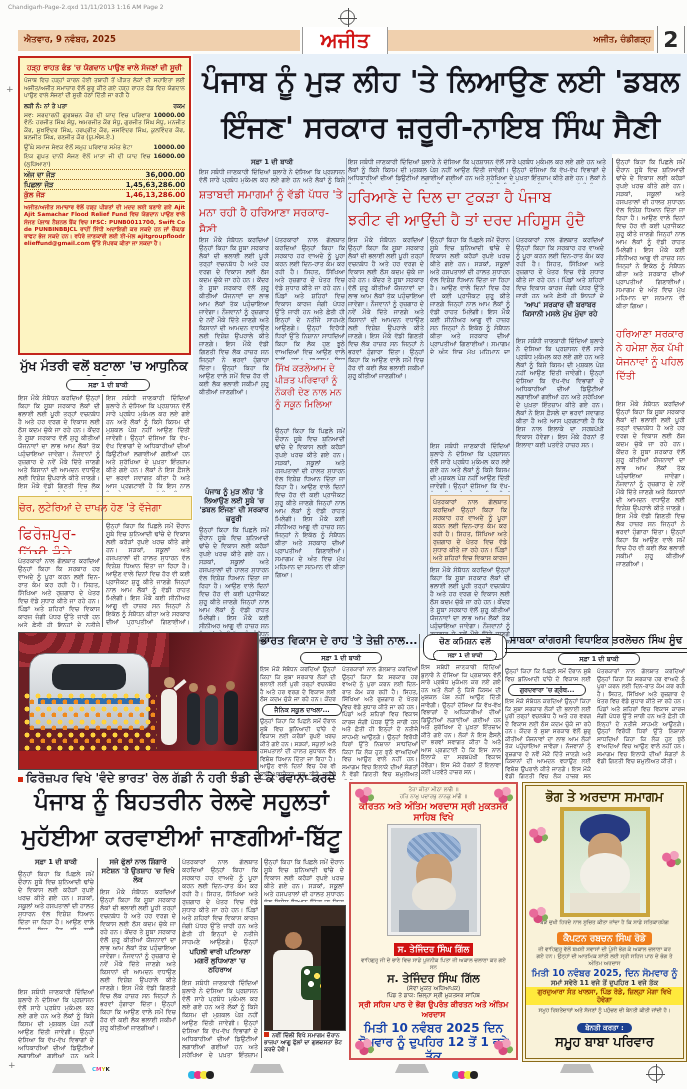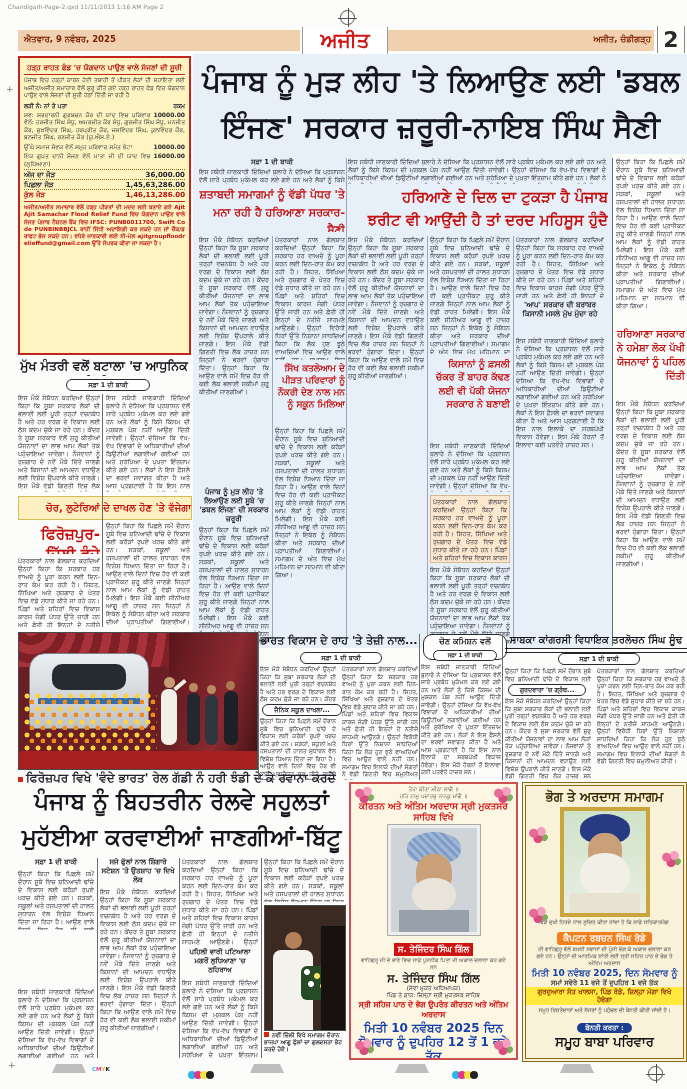--- a/index.html
+++ b/index.html
@@ -1,21 +1,21 @@
 <!DOCTYPE html>
 <html><head>
 <meta charset="utf-8">
 <style>
   html,body{margin:0;padding:0;background:#e9e9e6;}
   .page{position:relative;width:687px;height:1089px;background:#fcfcfa;overflow:hidden;
         font-family:"DejaVu Sans","Liberation Sans",sans-serif;color:#1b1b24;}
   .abs{position:absolute;}
   .fill{text-align:justify;font-size:6.3px;line-height:1.27;color:#232330;overflow:hidden;word-break:break-word;}
   .fill.sm{font-size:5.9px;}
-  .redhead{color:#c40f0f;font-weight:bold;text-align:right;overflow:hidden;}
+  .redhead{color:#c40f0f;font-weight:normal;text-align:left;overflow:hidden;}
   .blackhead{color:#15151d;font-weight:bold;text-align:center;overflow:hidden;}
   .pill{border:1px solid #2a2a2a;border-radius:9px;font-size:6.4px;font-weight:bold;
         text-align:center;background:#fff;overflow:hidden;padding:1px 3px;}
   .vline{width:1px;background:#9aa8b8;}
   .vline.dk{background:#6b6b6b;}
   .centered{text-align:center;}
   .relief{border:2px solid #c3251c;background:#fdf4c2;overflow:hidden;padding:3px 4px;box-sizing:border-box;}
   .chip{display:inline-block;background:#c8150b;color:#ffe35c;font-weight:bold;font-size:10px;padding:0 5px;border-radius:2px;}
   .entry{font-size:6px;line-height:1.25;color:#262626;text-align:justify;margin-bottom:2px;}
   .entry .amt{float:right;font-weight:bold;margin-left:3px;}
@@ -104,21 +104,20 @@
   <div class="abs fill" style="left:275px;top:427px;width:70px;height:217px;">ਉਨ੍ਹਾਂ ਕਿਹਾ ਕਿ ਪਿਛਲੇ ਸਮੇਂ ਦੌਰਾਨ ਸੂਬੇ ਵਿਚ ਬੁਨਿਆਦੀ ਢਾਂਚੇ ਦੇ ਵਿਕਾਸ ਲਈ ਕਰੋੜਾਂ ਰੁਪਏ ਖਰਚ ਕੀਤੇ ਗਏ ਹਨ। ਸੜਕਾਂ, ਸਕੂਲਾਂ ਅਤੇ ਹਸਪਤਾਲਾਂ ਦੀ ਹਾਲਤ ਸੁਧਾਰਨ ਵੱਲ ਵਿਸ਼ੇਸ਼ ਧਿਆਨ ਦਿੱਤਾ ਜਾ ਰਿਹਾ ਹੈ। ਆਉਣ ਵਾਲੇ ਦਿਨਾਂ ਵਿਚ ਹੋਰ ਵੀ ਕਈ ਪ੍ਰਾਜੈਕਟ ਸ਼ੁਰੂ ਕੀਤੇ ਜਾਣਗੇ ਜਿਨ੍ਹਾਂ ਨਾਲ ਆਮ ਲੋਕਾਂ ਨੂੰ ਵੱਡੀ ਰਾਹਤ ਮਿਲੇਗੀ। ਇਸ ਮੌਕੇ ਕਈ ਸੀਨੀਅਰ ਆਗੂ ਵੀ ਹਾਜ਼ਰ ਸਨ ਜਿਨ੍ਹਾਂ ਨੇ ਇਕੱਠ ਨੂੰ ਸੰਬੋਧਨ ਕੀਤਾ ਅਤੇ ਸਰਕਾਰ ਦੀਆਂ ਪ੍ਰਾਪਤੀਆਂ ਗਿਣਾਈਆਂ। ਸਮਾਗਮ ਦੇ ਅੰਤ ਵਿਚ ਮੁੱਖ ਮਹਿਮਾਨ ਦਾ ਸਨਮਾਨ ਵੀ ਕੀਤਾ ਗਿਆ।</div>
 
   <div class="abs fill" style="left:348px;top:158px;width:258px;height:26px;">ਇਸ ਸਬੰਧੀ ਜਾਣਕਾਰੀ ਦਿੰਦਿਆਂ ਬੁਲਾਰੇ ਨੇ ਦੱਸਿਆ ਕਿ ਪ੍ਰਸ਼ਾਸਨ ਵੱਲੋਂ ਸਾਰੇ ਪ੍ਰਬੰਧ ਮੁਕੰਮਲ ਕਰ ਲਏ ਗਏ ਹਨ ਅਤੇ ਲੋਕਾਂ ਨੂੰ ਕਿਸੇ ਕਿਸਮ ਦੀ ਮੁਸ਼ਕਲ ਪੇਸ਼ ਨਹੀਂ ਆਉਣ ਦਿੱਤੀ ਜਾਵੇਗੀ। ਉਨ੍ਹਾਂ ਦੱਸਿਆ ਕਿ ਵੱਖ-ਵੱਖ ਵਿਭਾਗਾਂ ਦੇ ਅਧਿਕਾਰੀਆਂ ਦੀਆਂ ਡਿਊਟੀਆਂ ਲਗਾਈਆਂ ਗਈਆਂ ਹਨ ਅਤੇ ਸੁਰੱਖਿਆ ਦੇ ਪੁਖ਼ਤਾ ਇੰਤਜ਼ਾਮ ਕੀਤੇ ਗਏ ਹਨ। ਲੋਕਾਂ ਨੇ ਇਸ ਫ਼ੈਸਲੇ ਦਾ ਭਰਵਾਂ ਸਵਾਗਤ ਕੀਤਾ ਹੈ ਅਤੇ ਆਸ ਪ੍ਰਗਟਾਈ ਹੈ ਕਿ ਇਸ ਨਾਲ ਇਲਾਕੇ ਦਾ ਸਰਬਪੱਖੀ ਵਿਕਾਸ ਹੋਵੇਗਾ। ਇਸ ਮੌਕੇ ਹੋਰਨਾਂ ਤੋਂ ਇਲਾਵਾ ਕਈ ਪਤਵੰਤੇ ਹਾਜ਼ਰ ਸਨ।</div>
   <div class="abs redhead" style="left:348px;top:186px;width:260px;height:46px;font-size:15px;line-height:1.5;">
     <div>ਹਰਿਆਣੇ ਦੇ ਦਿਲ ਦਾ ਟੁਕੜਾ ਹੈ ਪੰਜਾਬ</div>
       <div>ਝਰੀਟ ਵੀ ਆਉਂਦੀ ਹੈ ਤਾਂ ਦਰਦ ਮਹਿਸੂਸ ਹੁੰਦੈ</div>
   </div>
   <div class="abs fill" style="left:348px;top:236px;width:76px;height:408px;">ਇਸ ਮੌਕੇ ਸੰਬੋਧਨ ਕਰਦਿਆਂ ਉਨ੍ਹਾਂ ਕਿਹਾ ਕਿ ਸੂਬਾ ਸਰਕਾਰ ਲੋਕਾਂ ਦੀ ਭਲਾਈ ਲਈ ਪੂਰੀ ਤਰ੍ਹਾਂ ਵਚਨਬੱਧ ਹੈ ਅਤੇ ਹਰ ਵਰਗ ਦੇ ਵਿਕਾਸ ਲਈ ਠੋਸ ਕਦਮ ਚੁੱਕੇ ਜਾ ਰਹੇ ਹਨ। ਕੇਂਦਰ ਤੇ ਸੂਬਾ ਸਰਕਾਰ ਵੱਲੋਂ ਸ਼ੁਰੂ ਕੀਤੀਆਂ ਯੋਜਨਾਵਾਂ ਦਾ ਲਾਭ ਆਮ ਲੋਕਾਂ ਤੱਕ ਪਹੁੰਚਾਇਆ ਜਾਵੇਗਾ। ਨੌਜਵਾਨਾਂ ਨੂੰ ਰੁਜ਼ਗਾਰ ਦੇ ਨਵੇਂ ਮੌਕੇ ਦਿੱਤੇ ਜਾਣਗੇ ਅਤੇ ਕਿਸਾਨਾਂ ਦੀ ਆਮਦਨ ਵਧਾਉਣ ਲਈ ਵਿਸ਼ੇਸ਼ ਉਪਰਾਲੇ ਕੀਤੇ ਜਾਣਗੇ। ਇਸ ਮੌਕੇ ਵੱਡੀ ਗਿਣਤੀ ਵਿਚ ਲੋਕ ਹਾਜ਼ਰ ਸਨ ਜਿਨ੍ਹਾਂ ਨੇ ਭਰਵਾਂ ਹੁੰਗਾਰਾ ਦਿੱਤਾ। ਉਨ੍ਹਾਂ ਕਿਹਾ ਕਿ ਆਉਣ ਵਾਲੇ ਸਮੇਂ ਵਿਚ ਹੋਰ ਵੀ ਕਈ ਲੋਕ ਭਲਾਈ ਸਕੀਮਾਂ ਸ਼ੁਰੂ ਕੀਤੀਆਂ ਜਾਣਗੀਆਂ।</div>
 
   <div class="abs fill" style="left:430px;top:236px;width:80px;height:118px;">ਉਨ੍ਹਾਂ ਕਿਹਾ ਕਿ ਪਿਛਲੇ ਸਮੇਂ ਦੌਰਾਨ ਸੂਬੇ ਵਿਚ ਬੁਨਿਆਦੀ ਢਾਂਚੇ ਦੇ ਵਿਕਾਸ ਲਈ ਕਰੋੜਾਂ ਰੁਪਏ ਖਰਚ ਕੀਤੇ ਗਏ ਹਨ। ਸੜਕਾਂ, ਸਕੂਲਾਂ ਅਤੇ ਹਸਪਤਾਲਾਂ ਦੀ ਹਾਲਤ ਸੁਧਾਰਨ ਵੱਲ ਵਿਸ਼ੇਸ਼ ਧਿਆਨ ਦਿੱਤਾ ਜਾ ਰਿਹਾ ਹੈ। ਆਉਣ ਵਾਲੇ ਦਿਨਾਂ ਵਿਚ ਹੋਰ ਵੀ ਕਈ ਪ੍ਰਾਜੈਕਟ ਸ਼ੁਰੂ ਕੀਤੇ ਜਾਣਗੇ ਜਿਨ੍ਹਾਂ ਨਾਲ ਆਮ ਲੋਕਾਂ ਨੂੰ ਵੱਡੀ ਰਾਹਤ ਮਿਲੇਗੀ। ਇਸ ਮੌਕੇ ਕਈ ਸੀਨੀਅਰ ਆਗੂ ਵੀ ਹਾਜ਼ਰ ਸਨ ਜਿਨ੍ਹਾਂ ਨੇ ਇਕੱਠ ਨੂੰ ਸੰਬੋਧਨ ਕੀਤਾ ਅਤੇ ਸਰਕਾਰ ਦੀਆਂ ਪ੍ਰਾਪਤੀਆਂ ਗਿਣਾਈਆਂ। ਸਮਾਗਮ ਦੇ ਅੰਤ ਵਿਚ ਮੁੱਖ ਮਹਿਮਾਨ ਦਾ ਸਨਮਾਨ ਵੀ ਕੀਤਾ ਗਿਆ।</div>
-  <div class="abs redhead" style="left:430px;top:357px;width:80px;height:82px;font-size:9.5px;line-height:1.4;">ਕਿਸਾਨਾਂ ਨੂੰ ਫ਼ਸਲੀ ਚੱਕਰ ਤੋਂ ਬਾਹਰ ਕੱਢਣ ਲਈ ਵੀ ਪੱਕੀ ਯੋਜਨਾ ਸਰਕਾਰ ਨੇ ਬਣਾਈ</div>
   <div class="abs fill" style="left:430px;top:442px;width:80px;height:50px;">ਇਸ ਸਬੰਧੀ ਜਾਣਕਾਰੀ ਦਿੰਦਿਆਂ ਬੁਲਾਰੇ ਨੇ ਦੱਸਿਆ ਕਿ ਪ੍ਰਸ਼ਾਸਨ ਵੱਲੋਂ ਸਾਰੇ ਪ੍ਰਬੰਧ ਮੁਕੰਮਲ ਕਰ ਲਏ ਗਏ ਹਨ ਅਤੇ ਲੋਕਾਂ ਨੂੰ ਕਿਸੇ ਕਿਸਮ ਦੀ ਮੁਸ਼ਕਲ ਪੇਸ਼ ਨਹੀਂ ਆਉਣ ਦਿੱਤੀ ਜਾਵੇਗੀ। ਉਨ੍ਹਾਂ ਦੱਸਿਆ ਕਿ ਵੱਖ-ਵੱਖ ਵਿਭਾਗਾਂ ਦੇ ਅਧਿਕਾਰੀਆਂ ਦੀਆਂ ਡਿਊਟੀਆਂ ਲਗਾਈਆਂ ਗਈਆਂ ਹਨ ਅਤੇ ਸੁਰੱਖਿਆ ਦੇ ਪੁਖ਼ਤਾ ਇੰਤਜ਼ਾਮ ਕੀਤੇ ਗਏ ਹਨ। ਲੋਕਾਂ ਨੇ ਇਸ ਫ਼ੈਸਲੇ ਦਾ ਭਰਵਾਂ ਸਵਾਗਤ ਕੀਤਾ ਹੈ ਅਤੇ ਆਸ ਪ੍ਰਗਟਾਈ ਹੈ ਕਿ ਇਸ ਨਾਲ ਇਲਾਕੇ ਦਾ ਸਰਬਪੱਖੀ ਵਿਕਾਸ ਹੋਵੇਗਾ। ਇਸ ਮੌਕੇ ਹੋਰਨਾਂ ਤੋਂ ਇਲਾਵਾ ਕਈ ਪਤਵੰਤੇ ਹਾਜ਼ਰ ਸਨ।</div>
   <div class="abs fill" style="left:430px;top:495px;width:80px;height:68px;background:#fbe8cf;border:1px solid #d8b88e;padding:2px;box-sizing:border-box;">ਪੱਤਰਕਾਰਾਂ ਨਾਲ ਗੱਲਬਾਤ ਕਰਦਿਆਂ ਉਨ੍ਹਾਂ ਕਿਹਾ ਕਿ ਸਰਕਾਰ ਹਰ ਵਾਅਦੇ ਨੂੰ ਪੂਰਾ ਕਰਨ ਲਈ ਦਿਨ-ਰਾਤ ਕੰਮ ਕਰ ਰਹੀ ਹੈ। ਸਿਹਤ, ਸਿੱਖਿਆ ਅਤੇ ਰੁਜ਼ਗਾਰ ਦੇ ਖੇਤਰ ਵਿਚ ਵੱਡੇ ਸੁਧਾਰ ਕੀਤੇ ਜਾ ਰਹੇ ਹਨ। ਪਿੰਡਾਂ ਅਤੇ ਸ਼ਹਿਰਾਂ ਵਿਚ ਵਿਕਾਸ ਕਾਰਜ ਜੰਗੀ ਪੱਧਰ ਉੱਤੇ ਜਾਰੀ ਹਨ ਅਤੇ ਛੇਤੀ ਹੀ ਇਨ੍ਹਾਂ ਦੇ ਨਤੀਜੇ ਸਾਹਮਣੇ ਆਉਣਗੇ। ਉਨ੍ਹਾਂ ਵਿਰੋਧੀ ਧਿਰਾਂ ਉੱਤੇ ਨਿਸ਼ਾਨਾ ਸਾਧਦਿਆਂ ਕਿਹਾ ਕਿ ਲੋਕ ਹੁਣ ਝੂਠੇ ਵਾਅਦਿਆਂ ਵਿਚ ਆਉਣ ਵਾਲੇ ਨਹੀਂ ਹਨ। ਸਮਾਗਮ ਵਿਚ ਇਲਾਕੇ ਦੀਆਂ ਸੰਗਤਾਂ ਨੇ ਵੱਡੀ ਗਿਣਤੀ ਵਿਚ ਸ਼ਮੂਲੀਅਤ ਕੀਤੀ।</div>
   <div class="abs fill" style="left:430px;top:566px;width:80px;height:78px;">ਇਸ ਮੌਕੇ ਸੰਬੋਧਨ ਕਰਦਿਆਂ ਉਨ੍ਹਾਂ ਕਿਹਾ ਕਿ ਸੂਬਾ ਸਰਕਾਰ ਲੋਕਾਂ ਦੀ ਭਲਾਈ ਲਈ ਪੂਰੀ ਤਰ੍ਹਾਂ ਵਚਨਬੱਧ ਹੈ ਅਤੇ ਹਰ ਵਰਗ ਦੇ ਵਿਕਾਸ ਲਈ ਠੋਸ ਕਦਮ ਚੁੱਕੇ ਜਾ ਰਹੇ ਹਨ। ਕੇਂਦਰ ਤੇ ਸੂਬਾ ਸਰਕਾਰ ਵੱਲੋਂ ਸ਼ੁਰੂ ਕੀਤੀਆਂ ਯੋਜਨਾਵਾਂ ਦਾ ਲਾਭ ਆਮ ਲੋਕਾਂ ਤੱਕ ਪਹੁੰਚਾਇਆ ਜਾਵੇਗਾ। ਨੌਜਵਾਨਾਂ ਨੂੰ ਰੁਜ਼ਗਾਰ ਦੇ ਨਵੇਂ ਮੌਕੇ ਦਿੱਤੇ ਜਾਣਗੇ ਅਤੇ ਕਿਸਾਨਾਂ ਦੀ ਆਮਦਨ ਵਧਾਉਣ ਲਈ ਵਿਸ਼ੇਸ਼ ਉਪਰਾਲੇ ਕੀਤੇ ਜਾਣਗੇ। ਇਸ ਮੌਕੇ ਵੱਡੀ ਗਿਣਤੀ ਵਿਚ ਲੋਕ ਹਾਜ਼ਰ ਸਨ ਜਿਨ੍ਹਾਂ ਨੇ ਭਰਵਾਂ ਹੁੰਗਾਰਾ ਦਿੱਤਾ। ਉਨ੍ਹਾਂ ਕਿਹਾ ਕਿ ਆਉਣ ਵਾਲੇ ਸਮੇਂ ਵਿਚ ਹੋਰ ਵੀ ਕਈ ਲੋਕ ਭਲਾਈ ਸਕੀਮਾਂ ਸ਼ੁਰੂ ਕੀਤੀਆਂ ਜਾਣਗੀਆਂ।</div>
 
   <div class="abs fill" style="left:516px;top:236px;width:88px;height:62px;">ਪੱਤਰਕਾਰਾਂ ਨਾਲ ਗੱਲਬਾਤ ਕਰਦਿਆਂ ਉਨ੍ਹਾਂ ਕਿਹਾ ਕਿ ਸਰਕਾਰ ਹਰ ਵਾਅਦੇ ਨੂੰ ਪੂਰਾ ਕਰਨ ਲਈ ਦਿਨ-ਰਾਤ ਕੰਮ ਕਰ ਰਹੀ ਹੈ। ਸਿਹਤ, ਸਿੱਖਿਆ ਅਤੇ ਰੁਜ਼ਗਾਰ ਦੇ ਖੇਤਰ ਵਿਚ ਵੱਡੇ ਸੁਧਾਰ ਕੀਤੇ ਜਾ ਰਹੇ ਹਨ। ਪਿੰਡਾਂ ਅਤੇ ਸ਼ਹਿਰਾਂ ਵਿਚ ਵਿਕਾਸ ਕਾਰਜ ਜੰਗੀ ਪੱਧਰ ਉੱਤੇ ਜਾਰੀ ਹਨ ਅਤੇ ਛੇਤੀ ਹੀ ਇਨ੍ਹਾਂ ਦੇ ਨਤੀਜੇ ਸਾਹਮਣੇ ਆਉਣਗੇ। ਉਨ੍ਹਾਂ ਵਿਰੋਧੀ ਧਿਰਾਂ ਉੱਤੇ ਨਿਸ਼ਾਨਾ ਸਾਧਦਿਆਂ ਕਿਹਾ ਕਿ ਲੋਕ ਹੁਣ ਝੂਠੇ ਵਾਅਦਿਆਂ ਵਿਚ ਆਉਣ ਵਾਲੇ ਨਹੀਂ ਹਨ। ਸਮਾਗਮ ਵਿਚ ਇਲਾਕੇ ਦੀਆਂ ਸੰਗਤਾਂ ਨੇ ਵੱਡੀ ਗਿਣਤੀ ਵਿਚ ਸ਼ਮੂਲੀਅਤ ਕੀਤੀ।</div>
   <div class="abs blackhead" style="left:516px;top:300px;width:88px;height:34px;font-size:7.2px;line-height:1.25;">'ਆਪ' ਸਰਕਾਰ ਦੀ ਬਰਾਬਰ ਕਿਸਾਨੀ ਮਸਲੇ ਮੁੱਖ ਮੁੱਦਾ ਰਹੇ</div>
   <div class="abs fill" style="left:516px;top:337px;width:88px;height:307px;">ਇਸ ਸਬੰਧੀ ਜਾਣਕਾਰੀ ਦਿੰਦਿਆਂ ਬੁਲਾਰੇ ਨੇ ਦੱਸਿਆ ਕਿ ਪ੍ਰਸ਼ਾਸਨ ਵੱਲੋਂ ਸਾਰੇ ਪ੍ਰਬੰਧ ਮੁਕੰਮਲ ਕਰ ਲਏ ਗਏ ਹਨ ਅਤੇ ਲੋਕਾਂ ਨੂੰ ਕਿਸੇ ਕਿਸਮ ਦੀ ਮੁਸ਼ਕਲ ਪੇਸ਼ ਨਹੀਂ ਆਉਣ ਦਿੱਤੀ ਜਾਵੇਗੀ। ਉਨ੍ਹਾਂ ਦੱਸਿਆ ਕਿ ਵੱਖ-ਵੱਖ ਵਿਭਾਗਾਂ ਦੇ ਅਧਿਕਾਰੀਆਂ ਦੀਆਂ ਡਿਊਟੀਆਂ ਲਗਾਈਆਂ ਗਈਆਂ ਹਨ ਅਤੇ ਸੁਰੱਖਿਆ ਦੇ ਪੁਖ਼ਤਾ ਇੰਤਜ਼ਾਮ ਕੀਤੇ ਗਏ ਹਨ। ਲੋਕਾਂ ਨੇ ਇਸ ਫ਼ੈਸਲੇ ਦਾ ਭਰਵਾਂ ਸਵਾਗਤ ਕੀਤਾ ਹੈ ਅਤੇ ਆਸ ਪ੍ਰਗਟਾਈ ਹੈ ਕਿ ਇਸ ਨਾਲ ਇਲਾਕੇ ਦਾ ਸਰਬਪੱਖੀ ਵਿਕਾਸ ਹੋਵੇਗਾ। ਇਸ ਮੌਕੇ ਹੋਰਨਾਂ ਤੋਂ ਇਲਾਵਾ ਕਈ ਪਤਵੰਤੇ ਹਾਜ਼ਰ ਸਨ।</div>
 
   <div class="abs fill" style="left:616px;top:158px;width:69px;height:166px;">ਉਨ੍ਹਾਂ ਕਿਹਾ ਕਿ ਪਿਛਲੇ ਸਮੇਂ ਦੌਰਾਨ ਸੂਬੇ ਵਿਚ ਬੁਨਿਆਦੀ ਢਾਂਚੇ ਦੇ ਵਿਕਾਸ ਲਈ ਕਰੋੜਾਂ ਰੁਪਏ ਖਰਚ ਕੀਤੇ ਗਏ ਹਨ। ਸੜਕਾਂ, ਸਕੂਲਾਂ ਅਤੇ ਹਸਪਤਾਲਾਂ ਦੀ ਹਾਲਤ ਸੁਧਾਰਨ ਵੱਲ ਵਿਸ਼ੇਸ਼ ਧਿਆਨ ਦਿੱਤਾ ਜਾ ਰਿਹਾ ਹੈ। ਆਉਣ ਵਾਲੇ ਦਿਨਾਂ ਵਿਚ ਹੋਰ ਵੀ ਕਈ ਪ੍ਰਾਜੈਕਟ ਸ਼ੁਰੂ ਕੀਤੇ ਜਾਣਗੇ ਜਿਨ੍ਹਾਂ ਨਾਲ ਆਮ ਲੋਕਾਂ ਨੂੰ ਵੱਡੀ ਰਾਹਤ ਮਿਲੇਗੀ। ਇਸ ਮੌਕੇ ਕਈ ਸੀਨੀਅਰ ਆਗੂ ਵੀ ਹਾਜ਼ਰ ਸਨ ਜਿਨ੍ਹਾਂ ਨੇ ਇਕੱਠ ਨੂੰ ਸੰਬੋਧਨ ਕੀਤਾ ਅਤੇ ਸਰਕਾਰ ਦੀਆਂ ਪ੍ਰਾਪਤੀਆਂ ਗਿਣਾਈਆਂ। ਸਮਾਗਮ ਦੇ ਅੰਤ ਵਿਚ ਮੁੱਖ ਮਹਿਮਾਨ ਦਾ ਸਨਮਾਨ ਵੀ ਕੀਤਾ ਗਿਆ।</div>
   <div class="abs redhead" style="left:616px;top:327px;width:69px;height:70px;font-size:10px;line-height:1.4;">ਹਰਿਆਣਾ ਸਰਕਾਰ ਨੇ ਹਮੇਸ਼ਾ ਲੋਕ ਪੱਖੀ ਯੋਜਨਾਵਾਂ ਨੂੰ ਪਹਿਲ ਦਿੱਤੀ</div>

